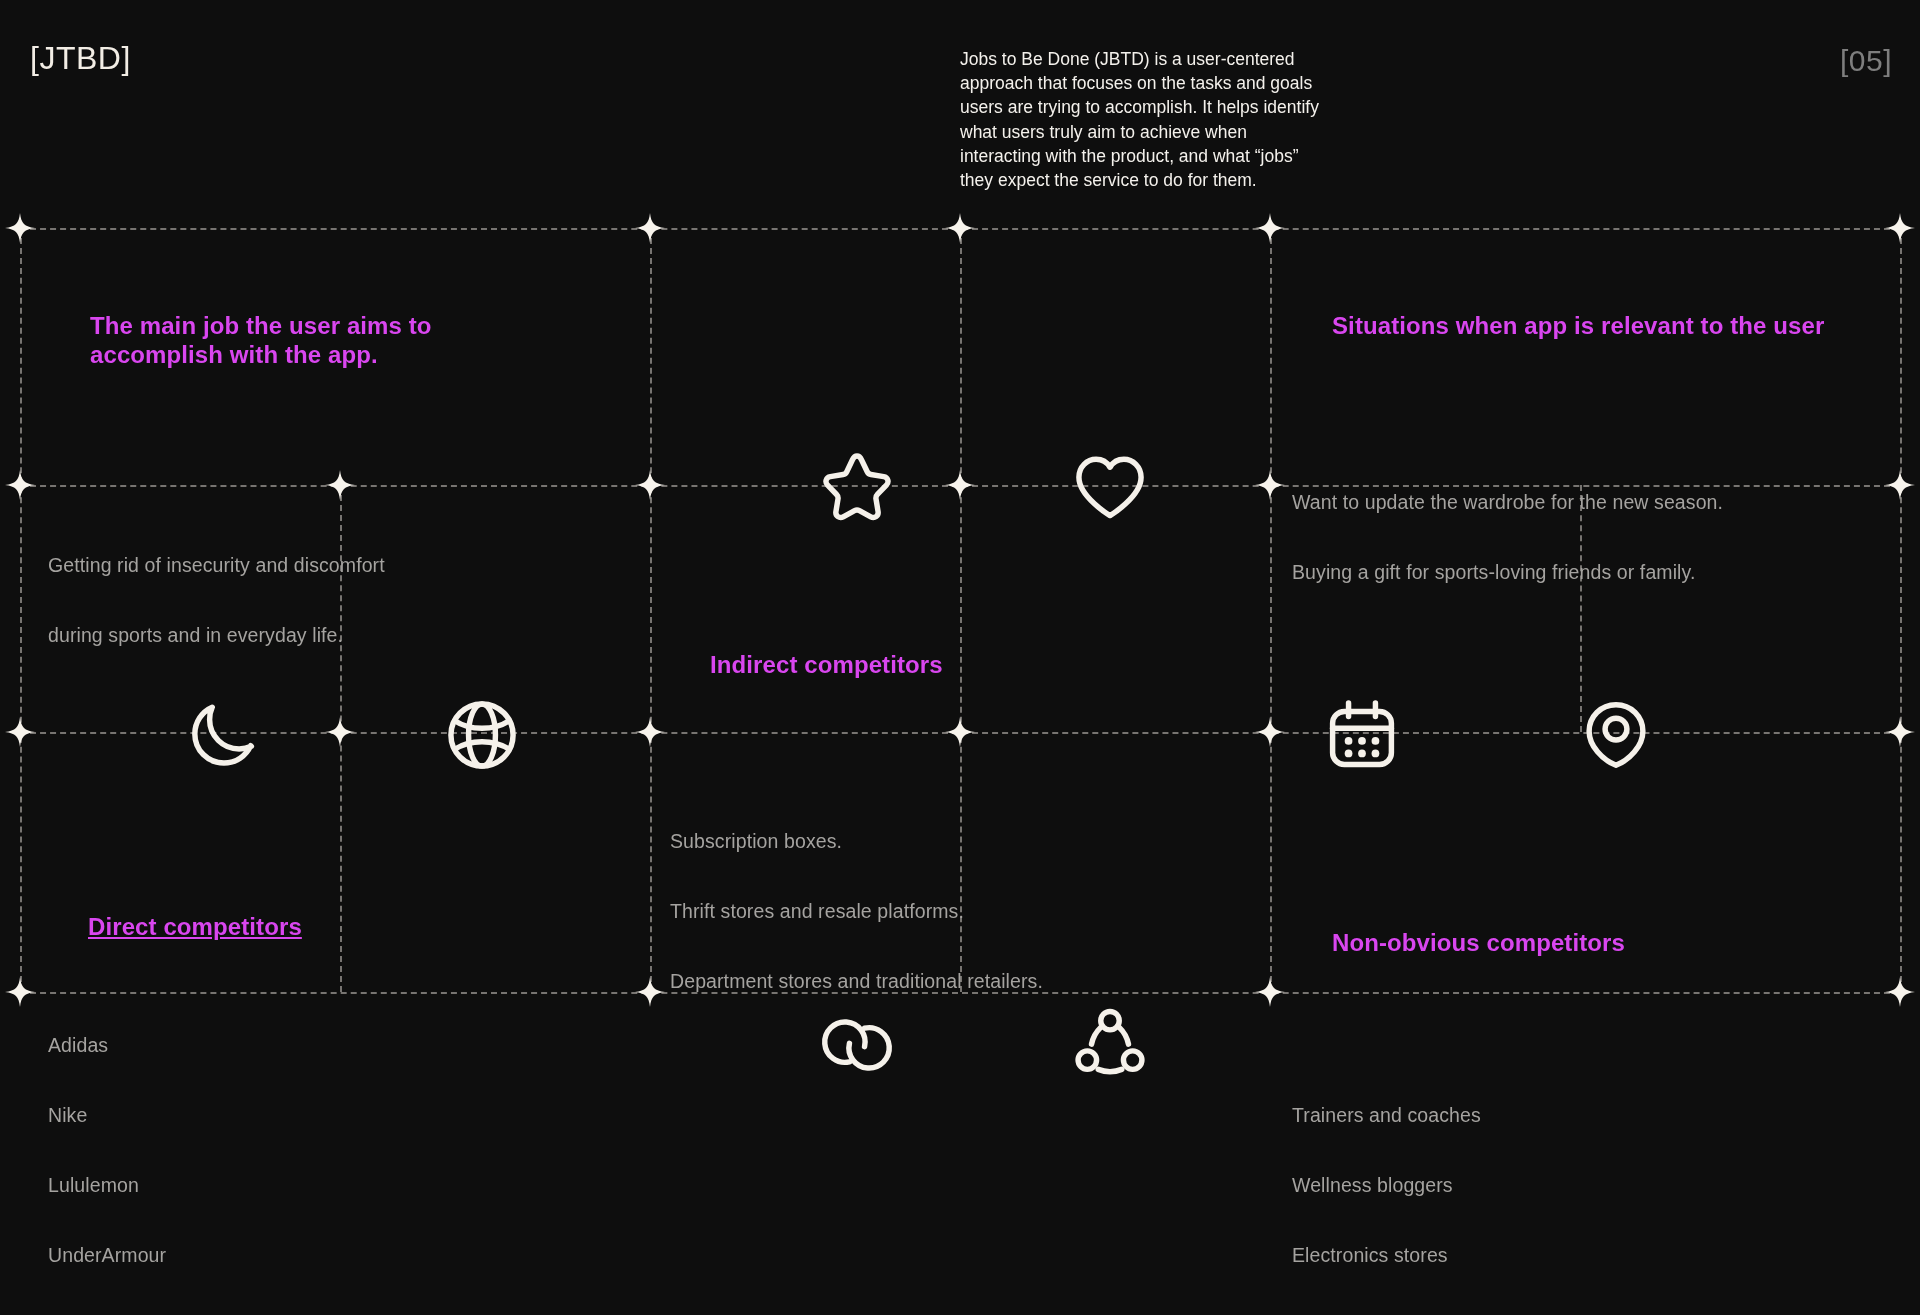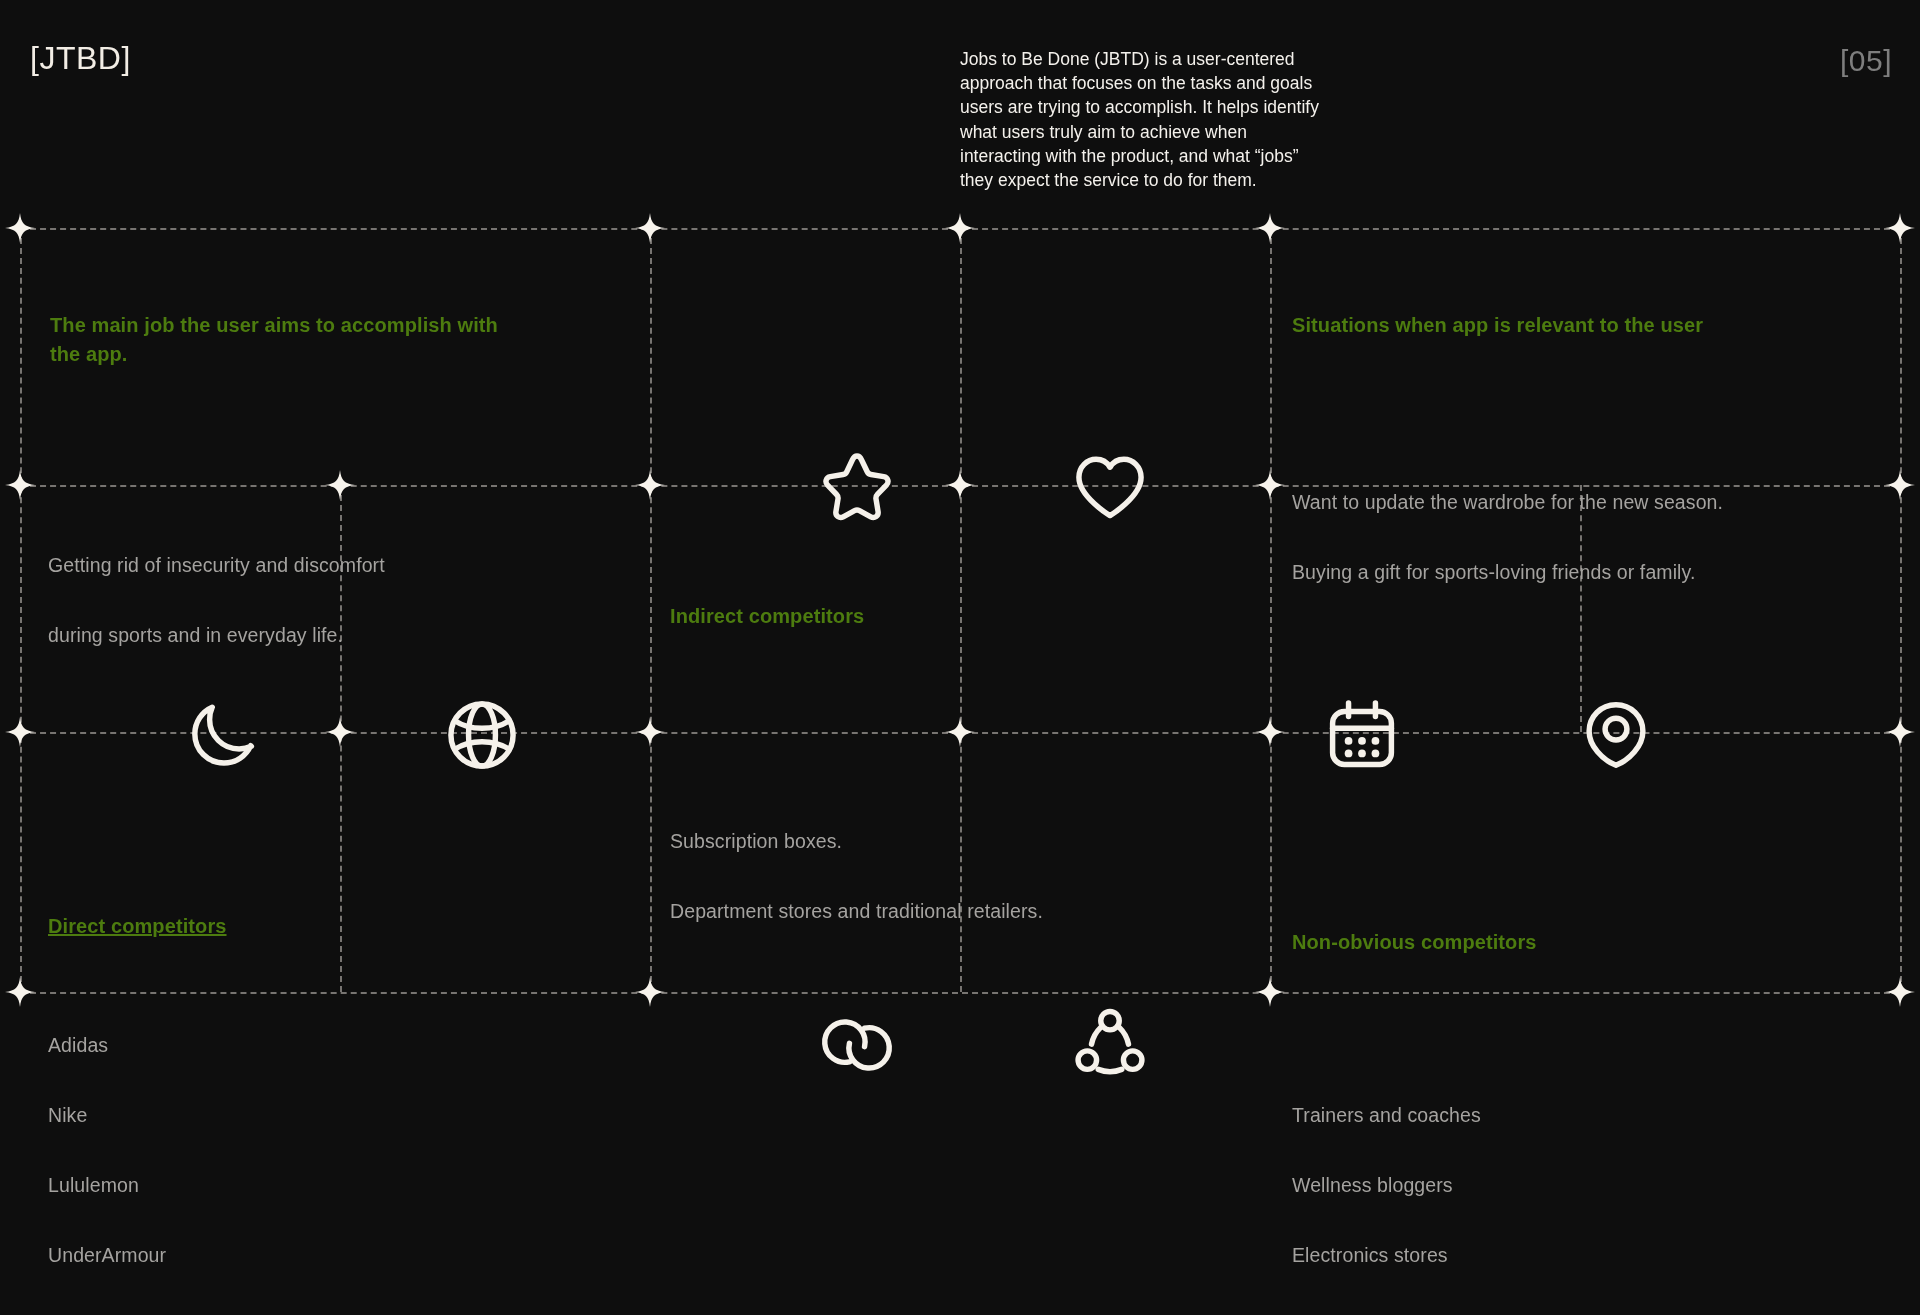--- a/index.html
+++ b/index.html
@@ -42,22 +42,22 @@
   .spark {
     position:absolute; width:30px; height:30px;
     margin-left:-15px; margin-top:-15px;
     pointer-events:none;
   }
   .spark svg { display:block; width:30px; height:30px; }
 
   
   .cell-head {
     position:absolute;
-    font-size:20px; font-weight:700; color:#4d7c0f;
-    line-height:29px; letter-spacing:0.1px;
+    font-size:24px; font-weight:700; color:#d946ef;
+    line-height:29px; letter-spacing:0.1px;margin-left:40px;
   }
   .cell-body {
     position:absolute;
     font-size:19.5px; font-weight:400; color:#a5a3a0;
     line-height:35px; letter-spacing:0.1px;
     white-space:pre-line;
   }
   .cell-body .ln { display:block; }
 
   
@@ -201,24 +201,25 @@
     <span class="ln">during sports and in everyday life.</span>
   </div>
 
   <div class="cell-head" style="left:1292px; top:311px; width:560px;">Situations when app is relevant to the user</div>
 
   <div class="cell-body" style="left:1292px; top:450px; width:600px;">
     <span class="ln">Want to update the wardrobe for the new season.</span>
     <span class="ln">Buying a gift for sports-loving friends or family.</span>
   </div>
 
-  <div class="cell-head" style="left:670px; top:602px; width:400px;">Indirect competitors</div>
+  <div class="cell-head" style="left:670px; top:650px; width:400px;">Indirect competitors</div>
 
   <div class="cell-body" style="left:670px; top:789px; width:520px;">
     <span class="ln">Subscription boxes.</span>
+    <span class="ln">Thrift stores and resale platforms.</span>
     <span class="ln">Department stores and traditional retailers.</span>
   </div>
 
   <div class="cell-head" style="left:48px; top:912px; width:420px;text-decoration:underline;">Direct competitors</div>
 
   <div class="cell-body" style="left:48px; top:993px; width:420px;">
     <span class="ln">Adidas</span>
     <span class="ln">Nike</span>
     <span class="ln">Lululemon</span>
     <span class="ln">UnderArmour</span>

